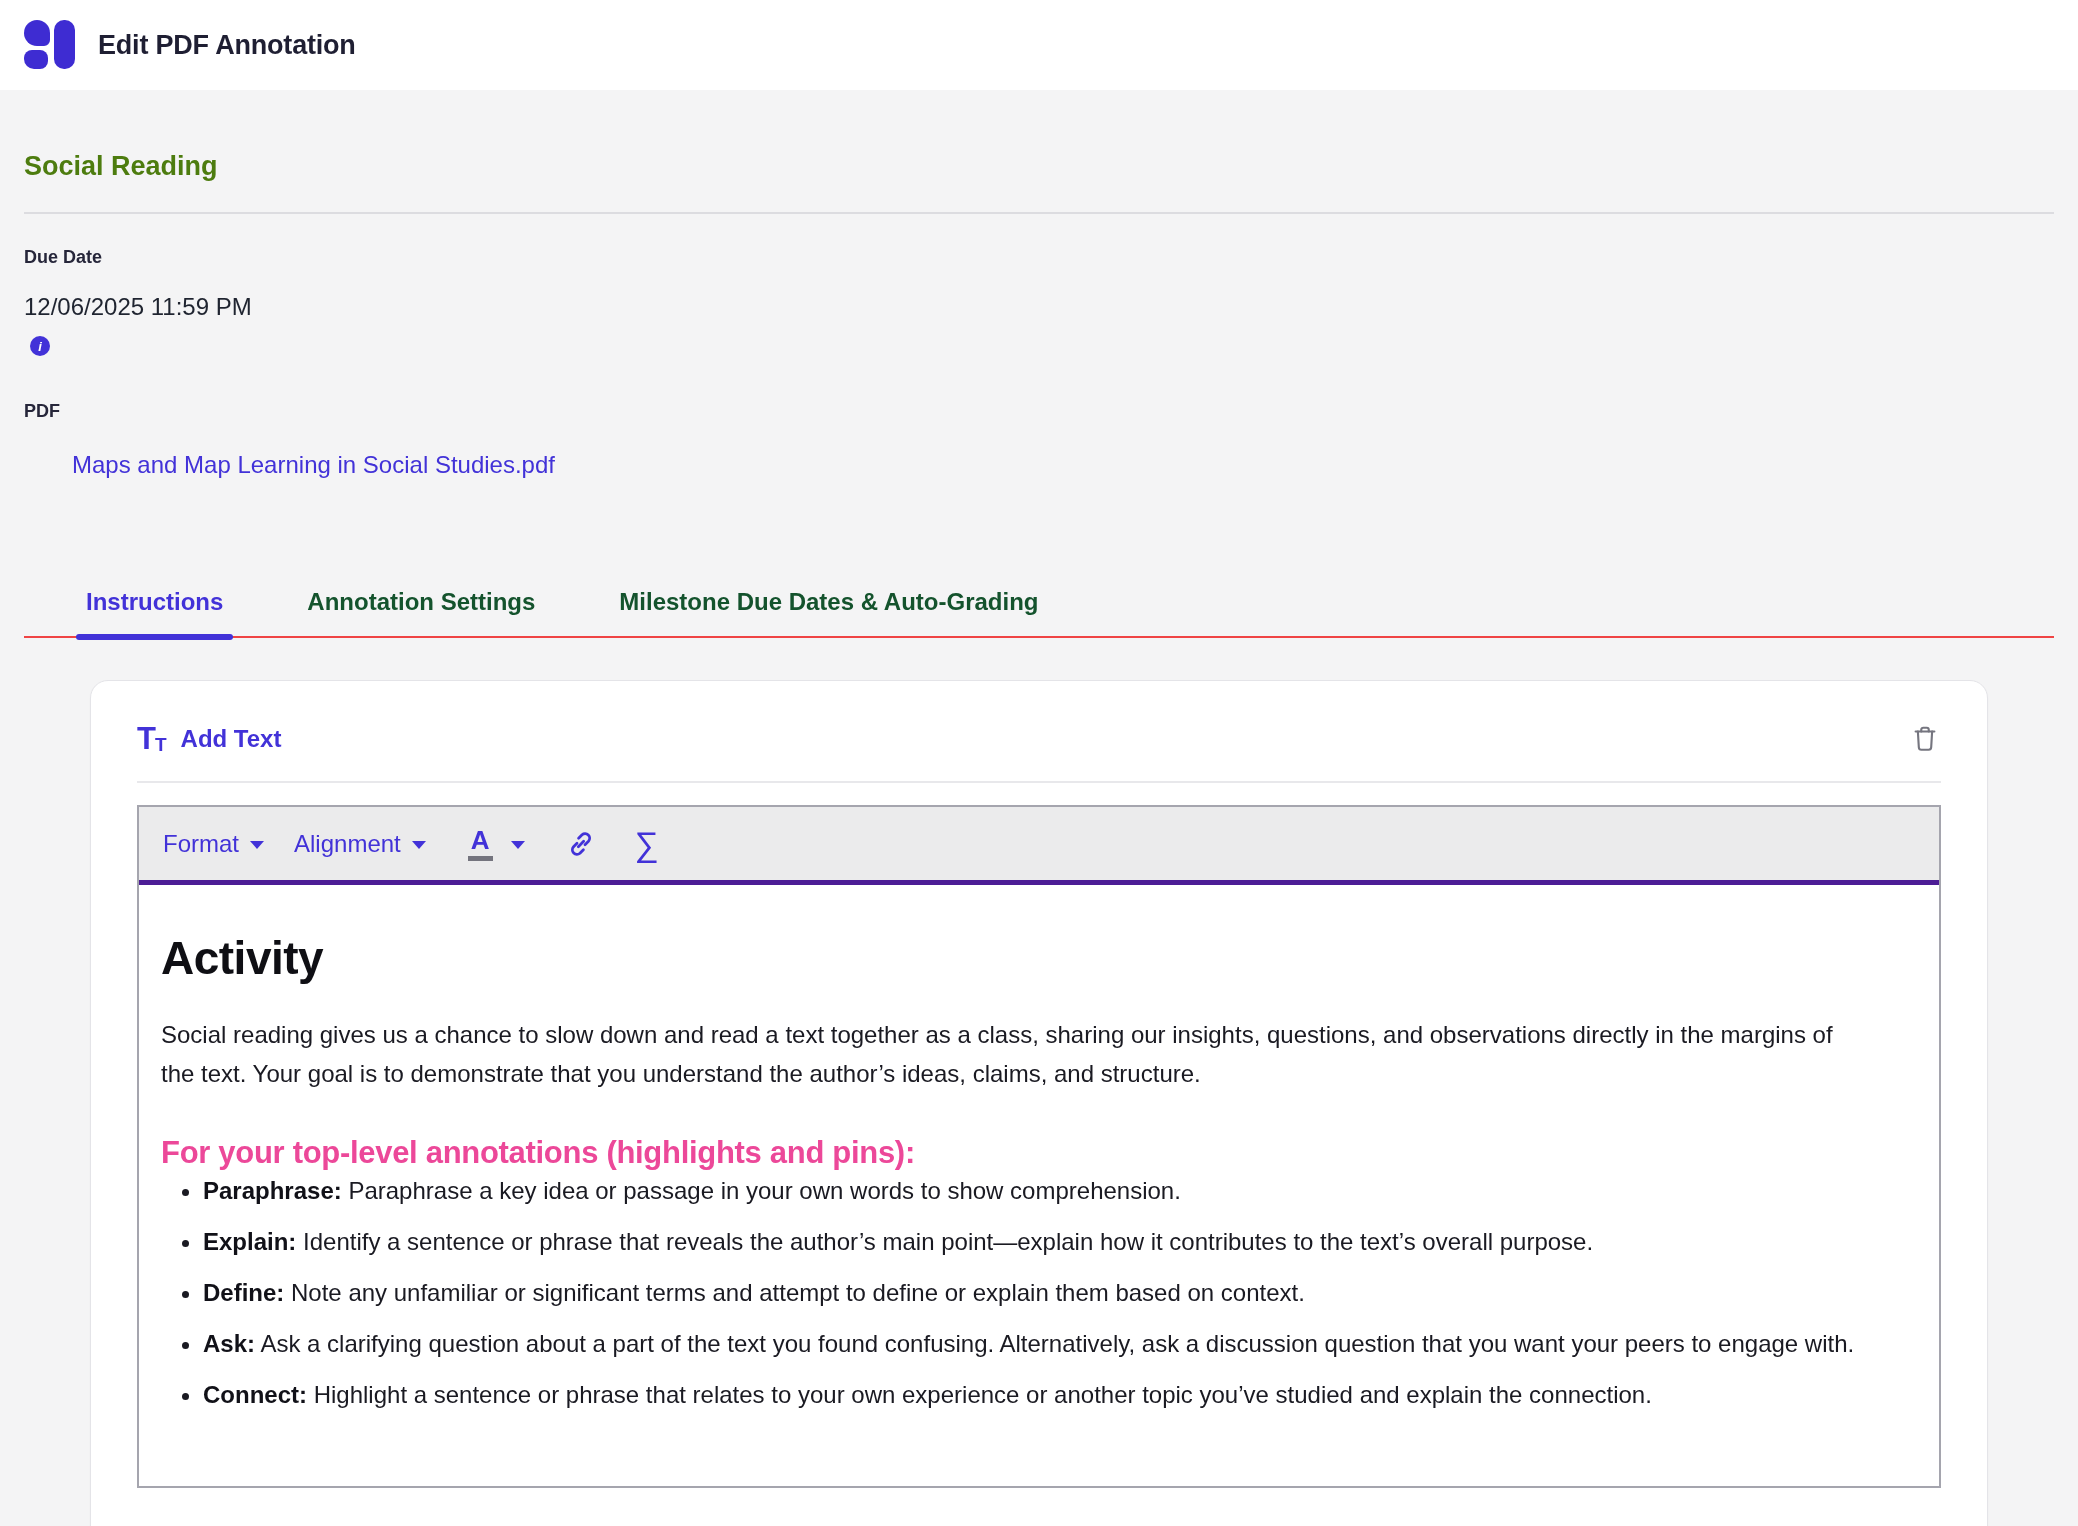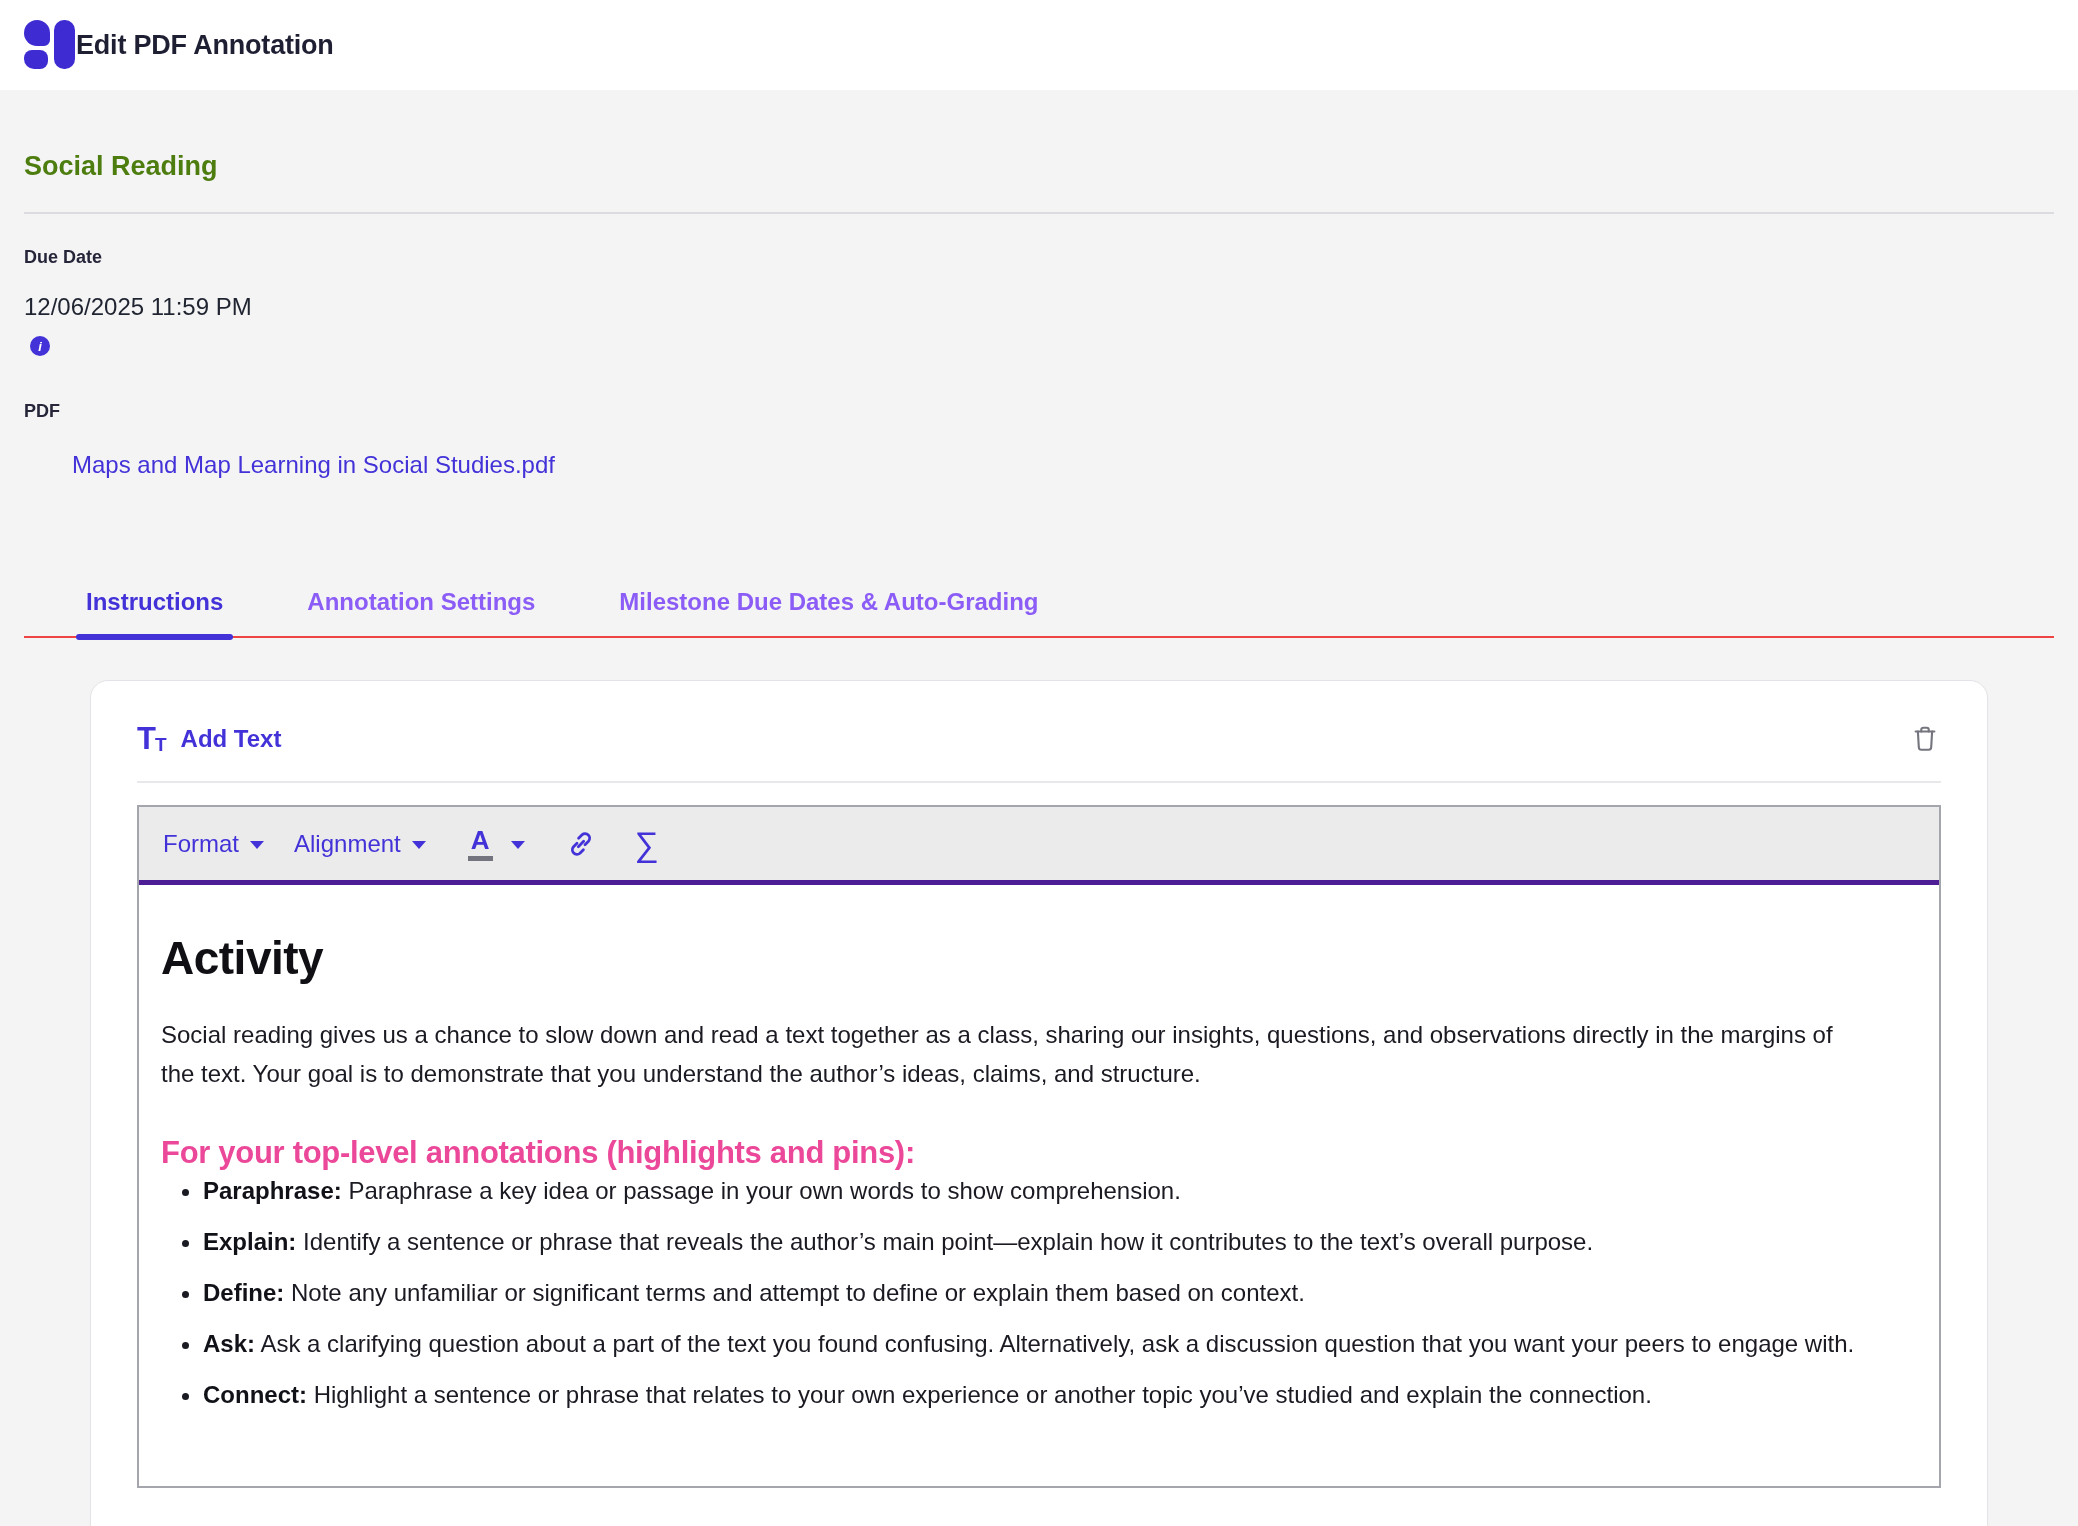--- a/index.html
+++ b/index.html
@@ -8,21 +8,21 @@
     font-family:"Liberation Sans", sans-serif;
     background:#f4f4f5;
     overflow:hidden;
     color:#18181b;
   }
   .page { width:2078px; height:1526px; overflow:hidden; position:relative; }
 
   
   .app-header {
     height:90px; background:#ffffff;
-    display:flex; align-items:center; padding:0 24px;
+    display:flex; align-items:center; gap:22px; padding:0 24px;
   }
   .logo { position:relative; width:52px; height:50px; flex:0 0 auto; }
   .logo .lg-top {
     position:absolute; left:0; top:0; width:26px; height:26px;
     background:#3e2cd2; border-radius:50% 50% 6px 50%;
   }
   .logo .lg-bottom {
     position:absolute; left:0; top:30px; width:24px; height:19px;
     background:#3e2cd2; border-radius:8px 8px 8px 10px;
   }
@@ -50,21 +50,21 @@
   .pdf-label { margin-top:42px; }
   .pdf-link { margin-top:26px; font-size:24px; line-height:30px; color:#4232d8; cursor:pointer; text-decoration:none; display:inline-block;margin-left:48px; }
 
   
   .tab-bar {
     margin-top:102px; display:flex; align-items:flex-end;
     border-bottom:2px solid #ef4444; padding-left:52px; height:56px;
   }
   .tab {
     position:relative; padding:0 10px 20px 10px; margin-right:64px;
-    font-size:24px; font-weight:bold; color:#8b5cf6; cursor:pointer; white-space:nowrap;
+    font-size:24px; font-weight:bold; color:#14532d; cursor:pointer; white-space:nowrap;
   }
   .tab.active { color:#4232d8; }
   .tab.active::after {
     content:""; position:absolute; left:0; right:0; bottom:-4px; height:6px;
     border-radius:4px; background:#4232d8;
   }
 
   
   .card {
     margin:42px 66px 0 66px;

